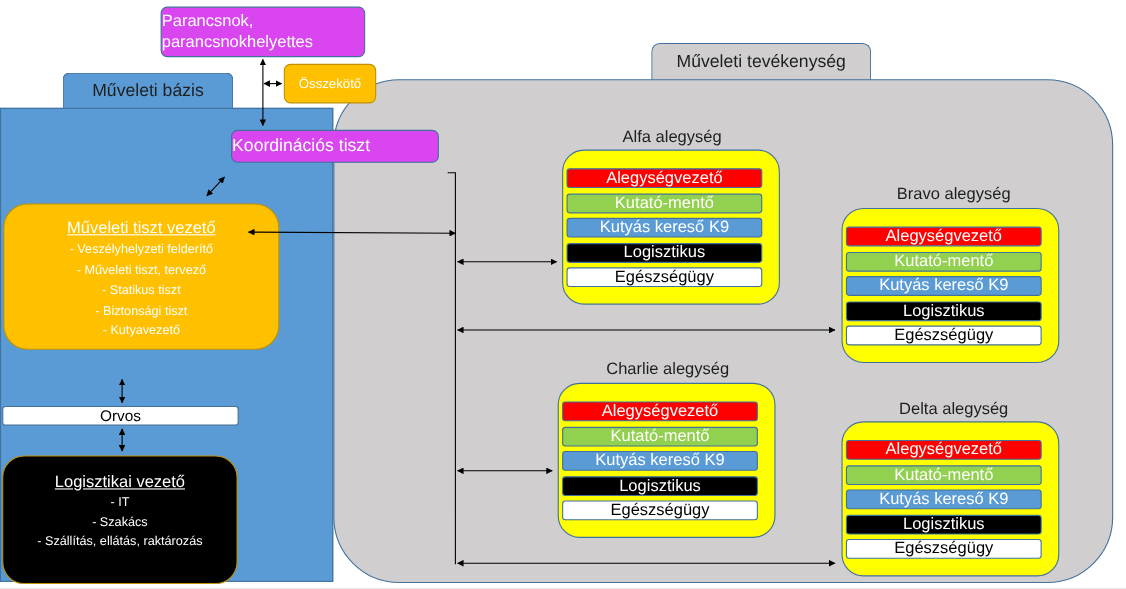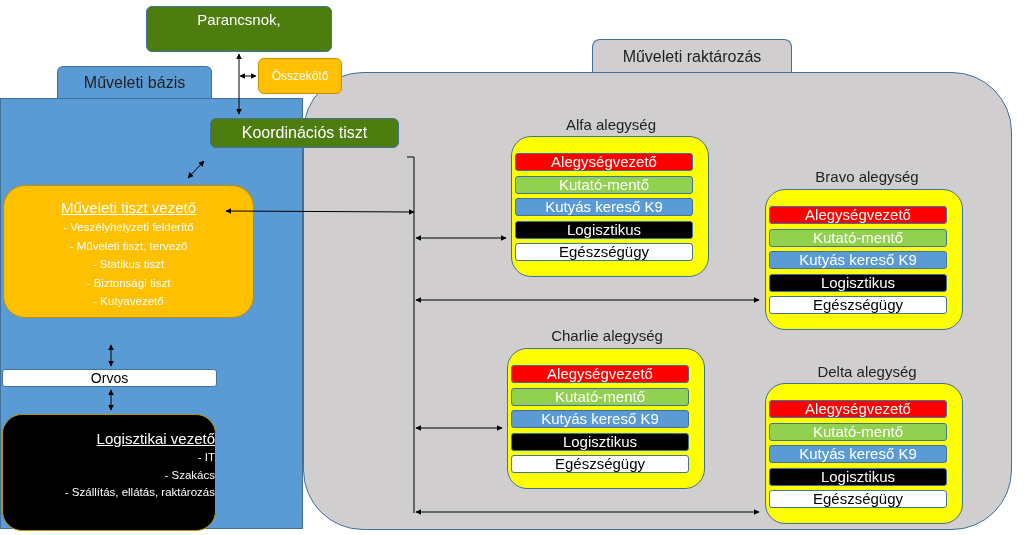--- a/index.html
+++ b/index.html
@@ -30,22 +30,22 @@
     color: #1f1f1f; font-size: 16px; text-align: center; line-height: 34px;
   }
   #ops-panel {
     left: 303px; top: 72px; width: 709px; height: 458px;
     background: #d0cece; border: 1.5px solid #41719c;
     border-radius: 60px 60px 60px 60px;
   }
 
   
   .red-box {
-    background: #4d7c0f; border: 1.5px solid #41719c; border-radius: 6px;
-    color: #ffffff; text-align: center;
+    background: #d946ef; border: 1.5px solid #41719c; border-radius: 6px;
+    color: #ffffff; 
   }
   #commander {
     left: 146px; top: 6px; width: 186px; height: 46px;
     font-size: 15px; line-height: 19px; padding-top: 3px;
   }
   #coordinator {
     left: 210px; top: 118px; width: 189px; height: 30px;
     font-size: 16px; line-height: 28px;
   }
   #liaison {
@@ -65,21 +65,21 @@
 
   #doctor {
     left: 2px; top: 369px; width: 215px; height: 18px;
     background: #ffffff; border: 1px solid #41719c; border-radius: 3px;
     color: #000; font-size: 14px; text-align: center; line-height: 16px;
   }
 
   #logistics-lead {
     left: 2px; top: 414px; width: 214px; height: 117px;
     background: #000000; border: 1.5px solid #bf9000; border-radius: 20px;
-    color: #ffffff; text-align: right; padding-top: 14px;
+    color: #ffffff; text-align: center; padding-top: 14px;
   }
   #logistics-lead .title { font-size: 15px; text-decoration: underline; line-height: 20px; }
   #logistics-lead .item { font-size: 11.5px; line-height: 17.5px; }
 
   
   .unit-title {
     position: absolute; color: #1f1f1f; font-size: 15px; text-align: center; width: 200px;
   }
   .unit {
     position: absolute; width: 198px; height: 141px;
@@ -106,25 +106,26 @@
   #unit-delta { left: 765px; top: 383px; }
 
   #connectors { position: absolute; left: 0; top: 0; width: 1024px; height: 535px; pointer-events: none; }
 </style>
 </head>
 <body>
 
 <div class="abs" id="base-tab">Műveleti bázis</div>
 <div class="abs" id="base-panel"></div>
 
-<div class="abs" id="ops-tab">Műveleti raktározás</div>
+<div class="abs" id="ops-tab">Műveleti tevékenység</div>
 <div class="abs" id="ops-panel"></div>
 
 <div class="abs red-box" id="commander">
   <div>Parancsnok,</div>
+  <div>parancsnokhelyettes</div>
 </div>
 
 <div class="abs" id="liaison">Összekötő</div>
 
 <div class="abs red-box" id="coordinator">Koordinációs tiszt</div>
 
 <div class="abs" id="ops-lead">
   <div class="title">Műveleti tiszt vezető</div>
   <div class="item">-      Veszélyhelyzeti felderítő</div>
   <div class="item">-      Műveleti tiszt, tervező</div>

